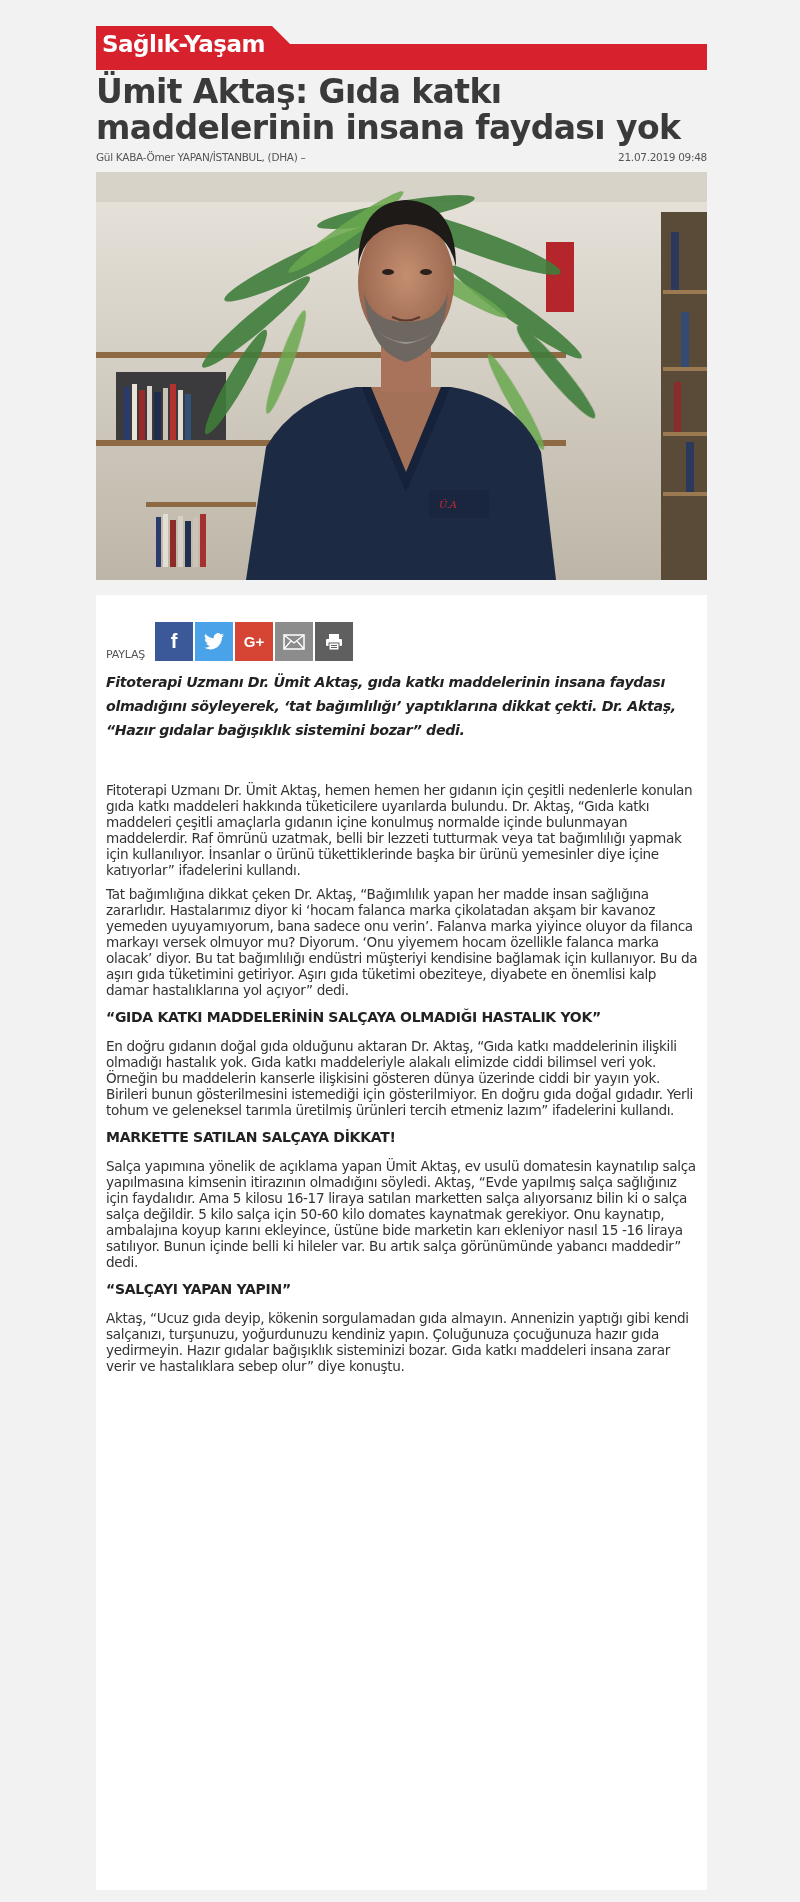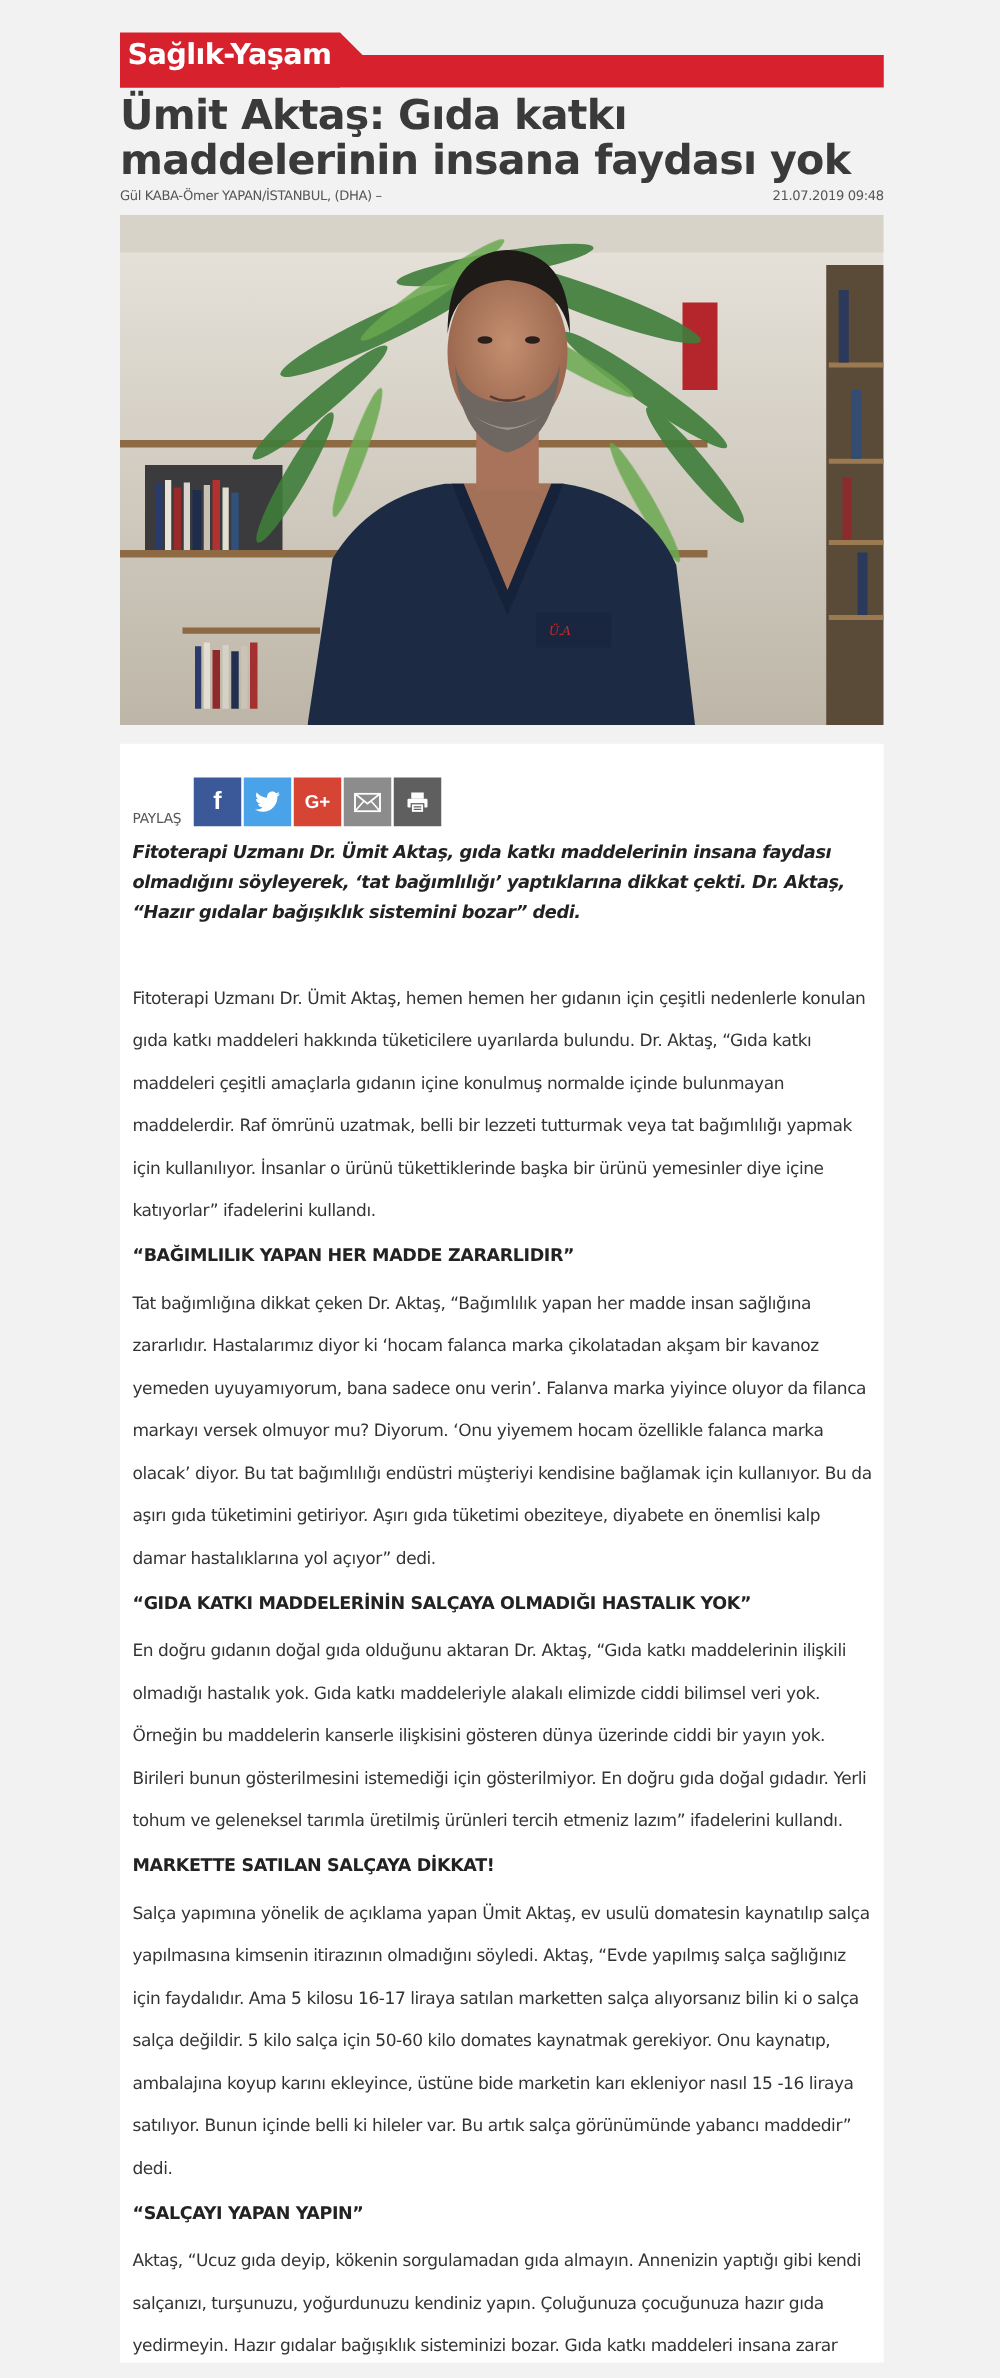--- a/index.html
+++ b/index.html
@@ -20,21 +20,21 @@
   .meta .date { position: absolute; right: 0; top: 0; margin-left: 36px; }
 
   .photo { position: absolute; top: 172px; left: 0; width: 611px; height: 408px; overflow: hidden; background: #fef9c3; }
 
   .card { position: absolute; top: 595px; left: 0; width: 611px; height: 1295px; background: #fff; }
   .share { position: absolute; top: 26px; left: 10px; height: 40px; display: flex; align-items: flex-end; }
   .share .lbl { font-size: 11px; color: #555; margin-right: 10px; letter-spacing: -0.2px; }
   .share .btn { width: 38px; height: 39px; margin-right: 2px; display: flex; align-items: center; justify-content: center; color: #fff; font-weight: bold; }
   .lead { position: absolute; top: 75px; left: 10px; width: 595px; font-style: italic; font-weight: bold; font-size: 14.2px; line-height: 24px; color: #222; letter-spacing: -0.35px; }
   .body { position: absolute; top: 187px; left: 10px; width: 595px; }
-  .body p { font-size: 13.6px; line-height: 34px; color: #333; margin-bottom: 8px; letter-spacing: -0.35px; }
+  .body p { font-size: 13.6px; line-height: 16px; color: #333; margin-bottom: 8px; letter-spacing: -0.35px; }
   .body h3 { font-size: 14px; line-height: 22px; font-weight: bold; color: #222; margin: 2px 0 10px; letter-spacing: -0.3px; }
 </style>
 </head>
 <body>
 
 <div class="wrap">
 
   <div class="cat-bar">
     <div class="line"></div>
     <div class="tab"></div>
@@ -162,21 +162,20 @@
           <rect x="6" y="12" width="6" height="1" fill="#5f5f5f"></rect>
           <rect x="6" y="14" width="6" height="1" fill="#5f5f5f"></rect>
         </svg>
       </div>
     </div>
 
     <p class="lead">Fitoterapi Uzmanı Dr. Ümit Aktaş, gıda katkı maddelerinin insana faydası olmadığını söyleyerek, ‘tat bağımlılığı’ yaptıklarına dikkat çekti. Dr. Aktaş, “Hazır gıdalar bağışıklık sistemini bozar” dedi.</p>
 
     <div class="body">
       <p>Fitoterapi Uzmanı Dr. Ümit Aktaş, hemen hemen her gıdanın için çeşitli nedenlerle konulan gıda katkı maddeleri hakkında tüketicilere uyarılarda bulundu. Dr. Aktaş, “Gıda katkı maddeleri çeşitli amaçlarla gıdanın içine konulmuş normalde içinde bulunmayan maddelerdir. Raf ömrünü uzatmak, belli bir lezzeti tutturmak veya tat bağımlılığı yapmak için kullanılıyor. İnsanlar o ürünü tükettiklerinde başka bir ürünü yemesinler diye içine katıyorlar” ifadelerini kullandı.</p>
-      <h3>“BAĞIMLILIK YAPAN HER MADDE ZARARLIDIR”</h3>
       <p>Tat bağımlığına dikkat çeken Dr. Aktaş, “Bağımlılık yapan her madde insan sağlığına zararlıdır. Hastalarımız diyor ki ‘hocam falanca marka çikolatadan akşam bir kavanoz yemeden uyuyamıyorum, bana sadece onu verin’. Falanva marka yiyince oluyor da filanca markayı versek olmuyor mu? Diyorum. ‘Onu yiyemem hocam özellikle falanca marka olacak’ diyor. Bu tat bağımlılığı endüstri müşteriyi kendisine bağlamak için kullanıyor. Bu da aşırı gıda tüketimini getiriyor. Aşırı gıda tüketimi obeziteye, diyabete en önemlisi kalp damar hastalıklarına yol açıyor” dedi.</p>
       <h3>“GIDA KATKI MADDELERİNİN SALÇAYA OLMADIĞI HASTALIK YOK”</h3>
       <p>En doğru gıdanın doğal gıda olduğunu aktaran Dr. Aktaş, “Gıda katkı maddelerinin ilişkili olmadığı hastalık yok. Gıda katkı maddeleriyle alakalı elimizde ciddi bilimsel veri yok. Örneğin bu maddelerin kanserle ilişkisini gösteren dünya üzerinde ciddi bir yayın yok. Birileri bunun gösterilmesini istemediği için gösterilmiyor. En doğru gıda doğal gıdadır. Yerli tohum ve geleneksel tarımla üretilmiş ürünleri tercih etmeniz lazım” ifadelerini kullandı.</p>
       <h3>MARKETTE SATILAN SALÇAYA DİKKAT!</h3>
       <p>Salça yapımına yönelik de açıklama yapan Ümit Aktaş, ev usulü domatesin kaynatılıp salça yapılmasına kimsenin itirazının olmadığını söyledi. Aktaş, “Evde yapılmış salça sağlığınız için faydalıdır. Ama 5 kilosu 16-17 liraya satılan marketten salça alıyorsanız bilin ki o salça salça değildir. 5 kilo salça için 50-60 kilo domates kaynatmak gerekiyor. Onu kaynatıp, ambalajına koyup karını ekleyince, üstüne bide marketin karı ekleniyor nasıl 15 -16 liraya satılıyor. Bunun içinde belli ki hileler var. Bu artık salça görünümünde yabancı maddedir” dedi.</p>
       <h3>“SALÇAYI YAPAN YAPIN”</h3>
       <p>Aktaş, “Ucuz gıda deyip, kökenin sorgulamadan gıda almayın. Annenizin yaptığı gibi kendi salçanızı, turşunuzu, yoğurdunuzu kendiniz yapın. Çoluğunuza çocuğunuza hazır gıda yedirmeyin. Hazır gıdalar bağışıklık sisteminizi bozar. Gıda katkı maddeleri insana zarar verir ve hastalıklara sebep olur” diye konuştu.</p>
     </div>
   </div>
 </div>

